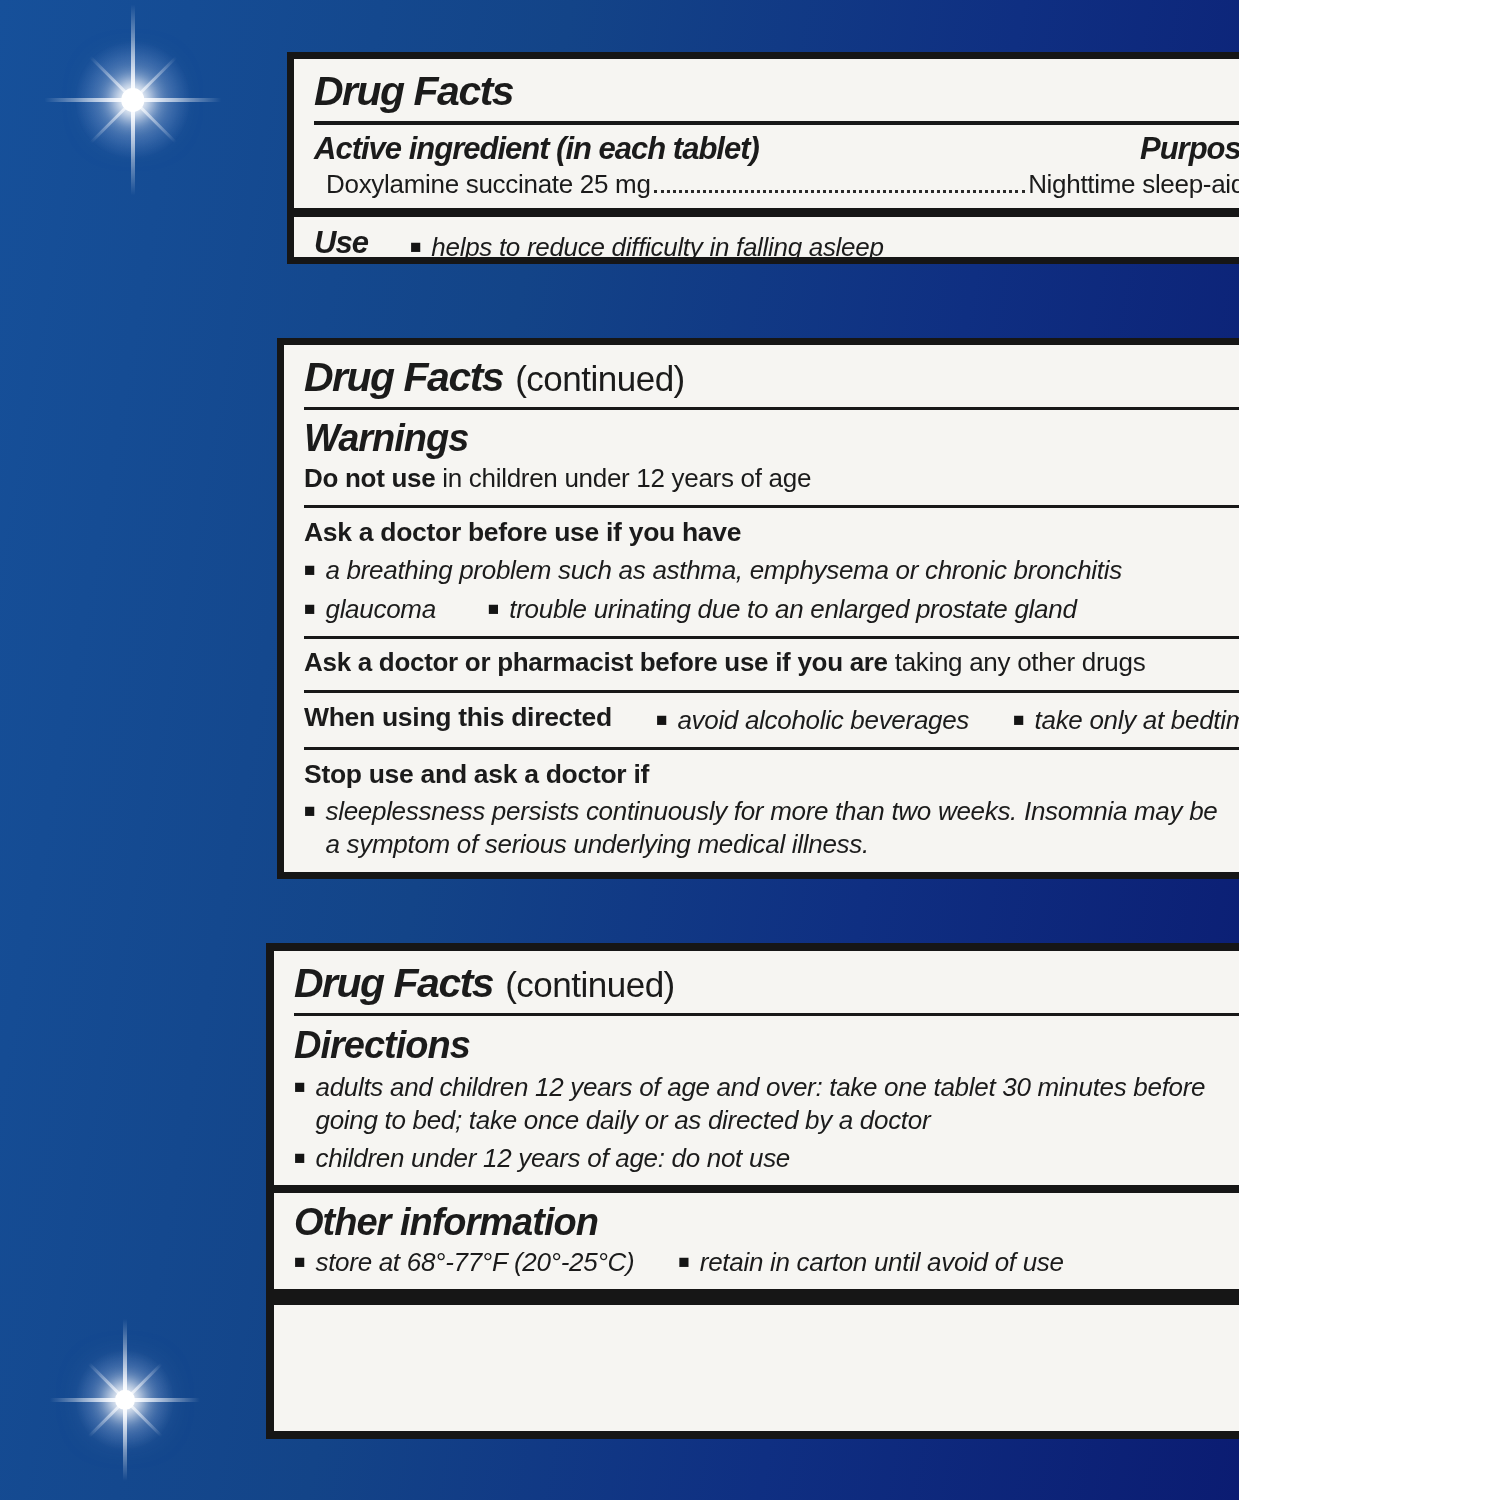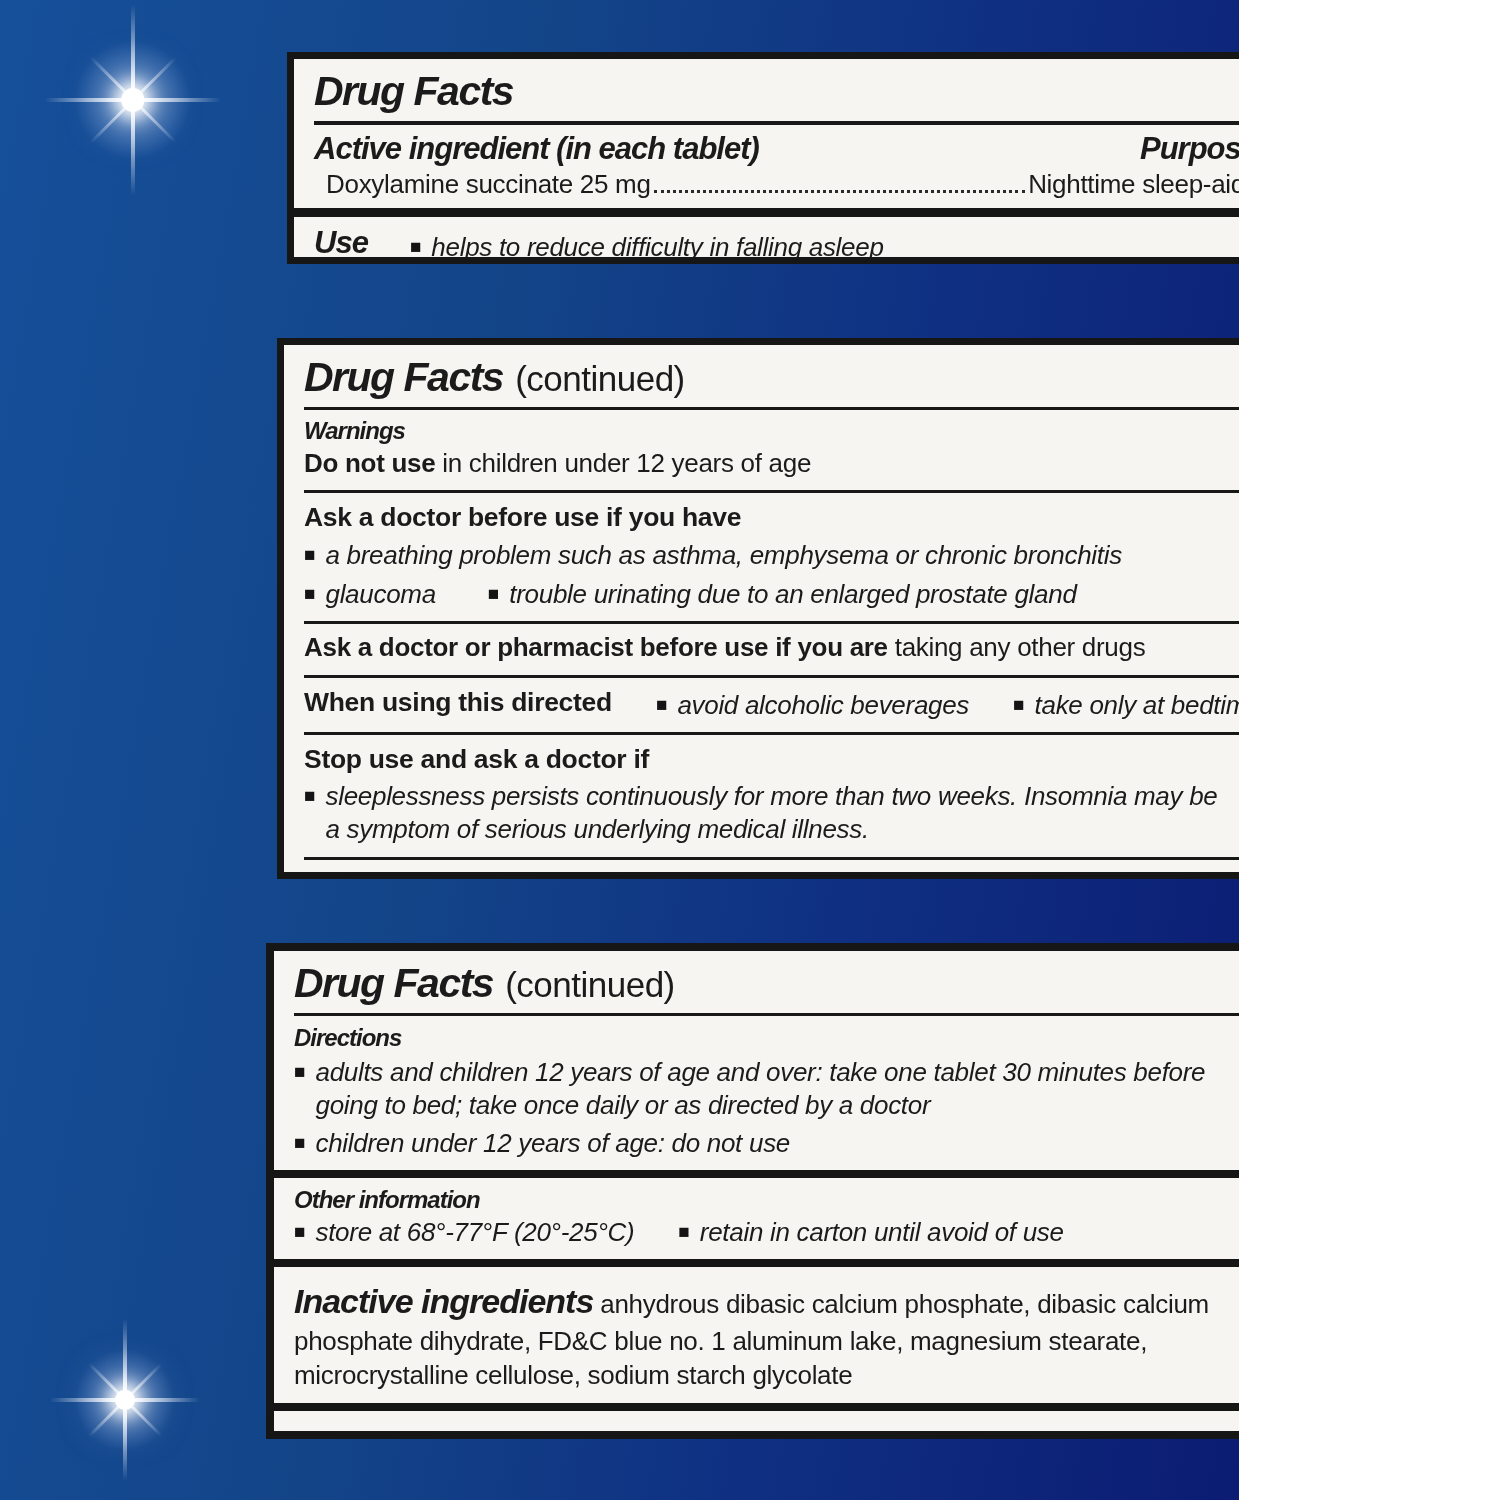--- a/index.html
+++ b/index.html
@@ -46,21 +46,21 @@
   .title-row { display: flex; align-items: baseline; gap: 12px; padding: 9px 20px 6px; }
   .df-title {
     font-size: 41px; font-weight: bold; font-style: italic; letter-spacing: -1.5px;
   }
   .df-cont { font-size: 35px; letter-spacing: -0.5px; }
   .rule { border-top: 4px solid #181818; margin: 0 20px; }
   .rule-thin { border-top: 3px solid #181818; margin: 0 20px; }
   .bar { height: 9px; background: #161616; }
 
   .sec { position: relative; padding: 8px 20px 10px; }
-  .sec-heading { font-size: 24px; font-weight: bold; font-style: italic; letter-spacing: -1px; margin-bottom: 2px; }
+  .sec-heading { font-size: 38px; font-weight: bold; font-style: italic; letter-spacing: -1px; margin-bottom: 2px; }
   .body-line { font-size: 26px; letter-spacing: -0.3px; line-height: 1.28; }
   .b { font-weight: bold; margin-top: 45px; }
   .lead-bold { font-size: 26.5px; font-weight: bold; letter-spacing: -0.3px; line-height: 1.3; }
 
   .bullet-row { display: flex; align-items: flex-start; gap: 10px; margin-top: 4px; }
   .bullet-glyph { font-size: 19px; line-height: 1.65; color: #141414; flex: 0 0 auto; }
   .bullet-text { font-size: 26px; letter-spacing: -0.3px; line-height: 1.28; font-style: italic; }
   .inline-group { display: flex; align-items: baseline; gap: 52px; flex-wrap: nowrap; }
   .inline-group .bullet-row { margin-top: 0; }
 
@@ -254,25 +254,20 @@
           <span class="bullet-text">store at 68°-77°F (20°-25°C)</span>
         </span>
         <span class="bullet-row">
           <span class="bullet-glyph">■</span>
           <span class="bullet-text">retain in carton until avoid of use</span>
         </span>
       </div>
     </div>
     <div class="thick-divider"></div>
 
-    <div class="sec">
-      <div class="run-in" style="max-width:995px; padding-top:4px;">
-        <span class="ri-head">Inactive ingredients</span><span> anhydrous dibasic calcium phosphate, dibasic calcium phosphate dihydrate, FD&amp;C blue no. 1 aluminum lake, magnesium stearate, microcrystalline cellulose, sodium starch glycolate</span>
-      </div>
-    </div>
     <div class="thick-divider"></div>
 
     <div class="q-row">
       
       
     </div>
   </div>
 
 </div>
 

